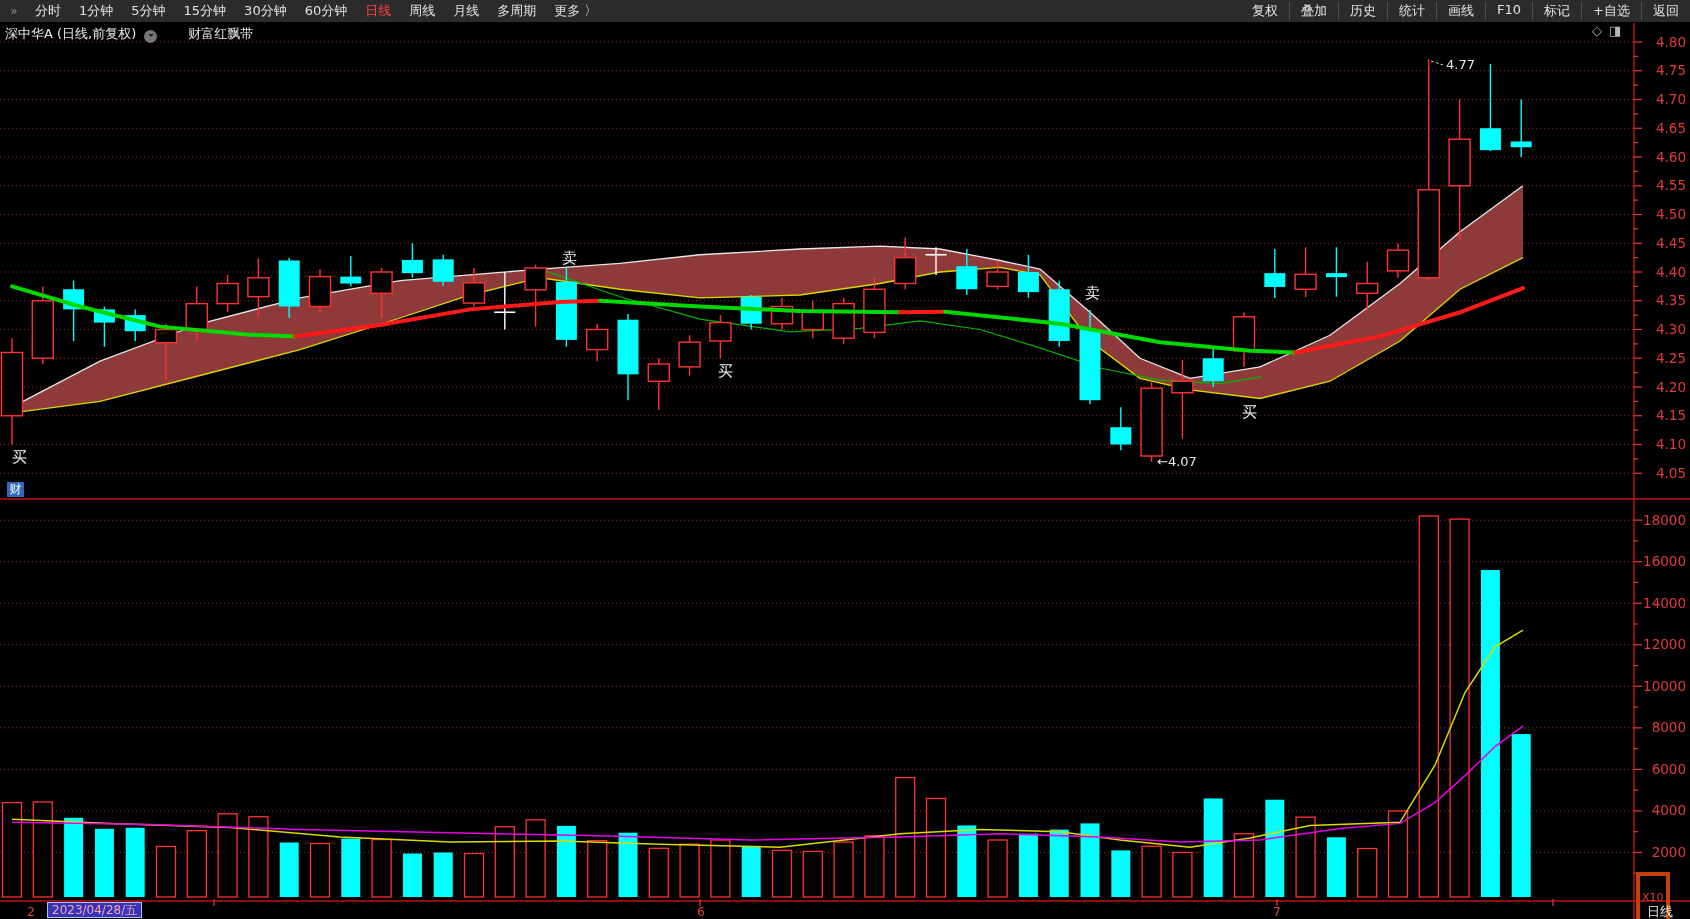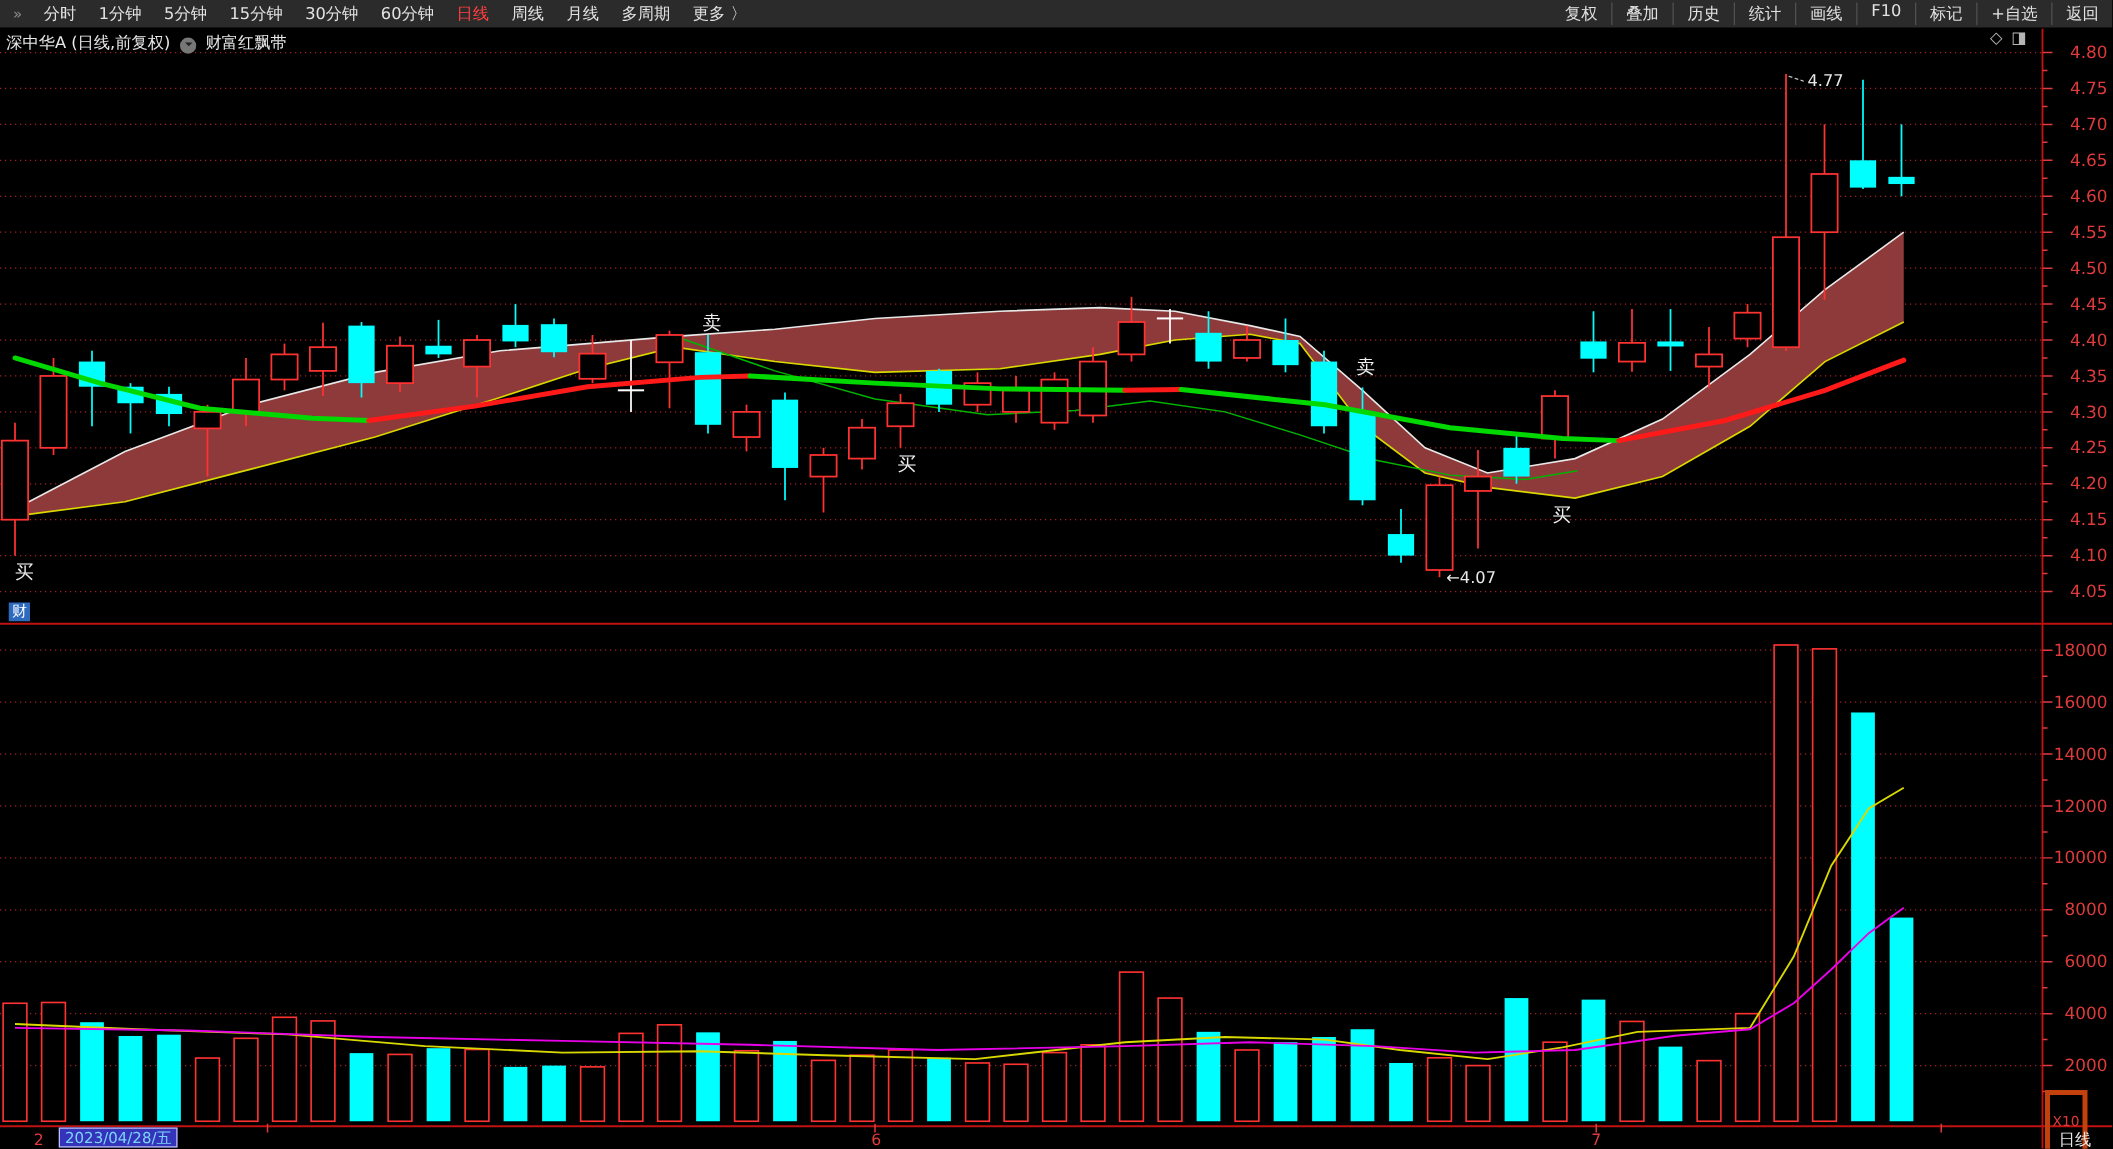--- a/index.html
+++ b/index.html
@@ -15,31 +15,31 @@
   .menu-right{margin-left:auto;display:flex;}
   .menu-right .mi{padding:0 11px;border-left:1px solid #515151;white-space:nowrap;}
   .menu-right .mi:first-child{border-left:none;}
   .title-row{position:absolute;left:5px;top:25px;display:flex;align-items:flex-end;
     font-size:13px;color:#e8e8e8;z-index:4;white-space:nowrap;}
   .title-row .stock{margin-right:8px;}
   .drop-icon{width:13px;height:13px;border-radius:50%;background:#777;display:inline-block;
     position:relative;margin-right:7px;flex:none;}
   .drop-icon::before{content:"";position:absolute;left:3.5px;top:4px;border:3px solid transparent;
     border-top-color:#222;}
-  .title-row .ind-name{margin-right:36px;}
+  .title-row .ind-name{margin-right:36px;margin-left:24px;}
   .title-row .stat{margin-right:15px;}
   .corner-icons{position:absolute;left:1592px;top:23px;color:#b5b5b5;font-size:13px;z-index:4;
     display:flex;gap:7px;}
   .vol-header{position:absolute;left:3px;top:501px;display:flex;align-items:center;
     font-size:13px;z-index:4;white-space:nowrap;}
   .vol-header .vh{margin-right:14px;}
   .cai-tag{position:absolute;left:7px;top:482px;width:17px;height:15px;background:#2d69bd;
     color:#fff;font-size:12px;line-height:15px;text-align:center;z-index:4;}
   .date-tip{position:absolute;left:47px;top:902px;height:14px;background:#3434bb;
-    border:1px solid #bcbcf0;color:#7dd3fc;font-size:12px;line-height:14px;padding:0 4px;z-index:4;}
+    border:1px solid #bcbcf0;color:#fca5a5;font-size:12px;line-height:14px;padding:0 4px;z-index:4;}
   .x10-box{position:absolute;left:1636px;top:872px;border:4px solid #c2410c;color:#e03b3b;
     font-size:11px;height:12px;line-height:12px;padding:16px 2px;z-index:4;}
   .period-label{position:absolute;left:1647px;top:903px;color:#e8e8e8;font-size:13px;z-index:4;}
 </style>
 </head>
 <body>
 <div id="stage">
 
 <svg id="chart-svg" width="1690" height="919" viewBox="0 0 1690 919">
       <line x1="0" y1="42" x2="1634" y2="42" stroke="#a32020" stroke-width="1" stroke-dasharray="1 3"></line>

